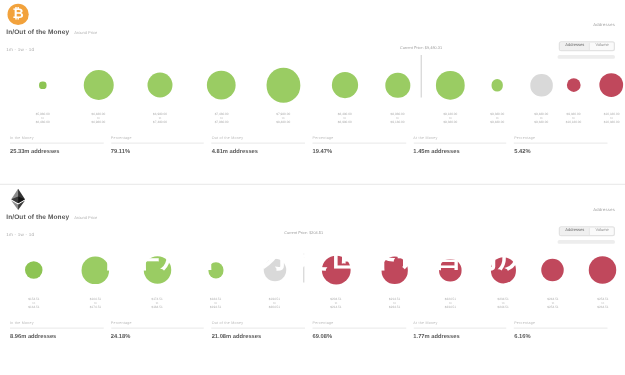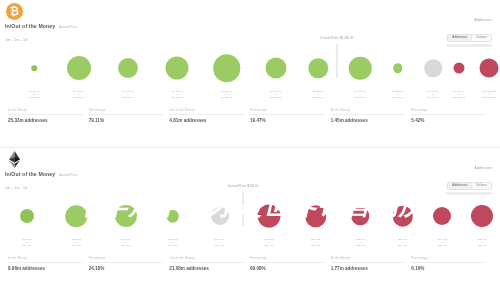--- a/index.html
+++ b/index.html
@@ -125,21 +125,20 @@
   
   .cjk-overlay {
     position:absolute; left:0; right:0; top:44px;
     text-align:center; pointer-events:none;
     z-index:5;
   }
   .cjk-overlay span {
     font-size:26px; font-weight:bold; color:#ffffff;
     letter-spacing:1px; line-height:1;
     font-family:"DejaVu Sans", sans-serif;
-    font-style:italic;
   }
 </style>
 </head>
 <body>
 
 <div id="root">
     <div class="panel">
       <div class="hdr">
         <div class="logo btc">₿</div>
         <div class="title-row">

